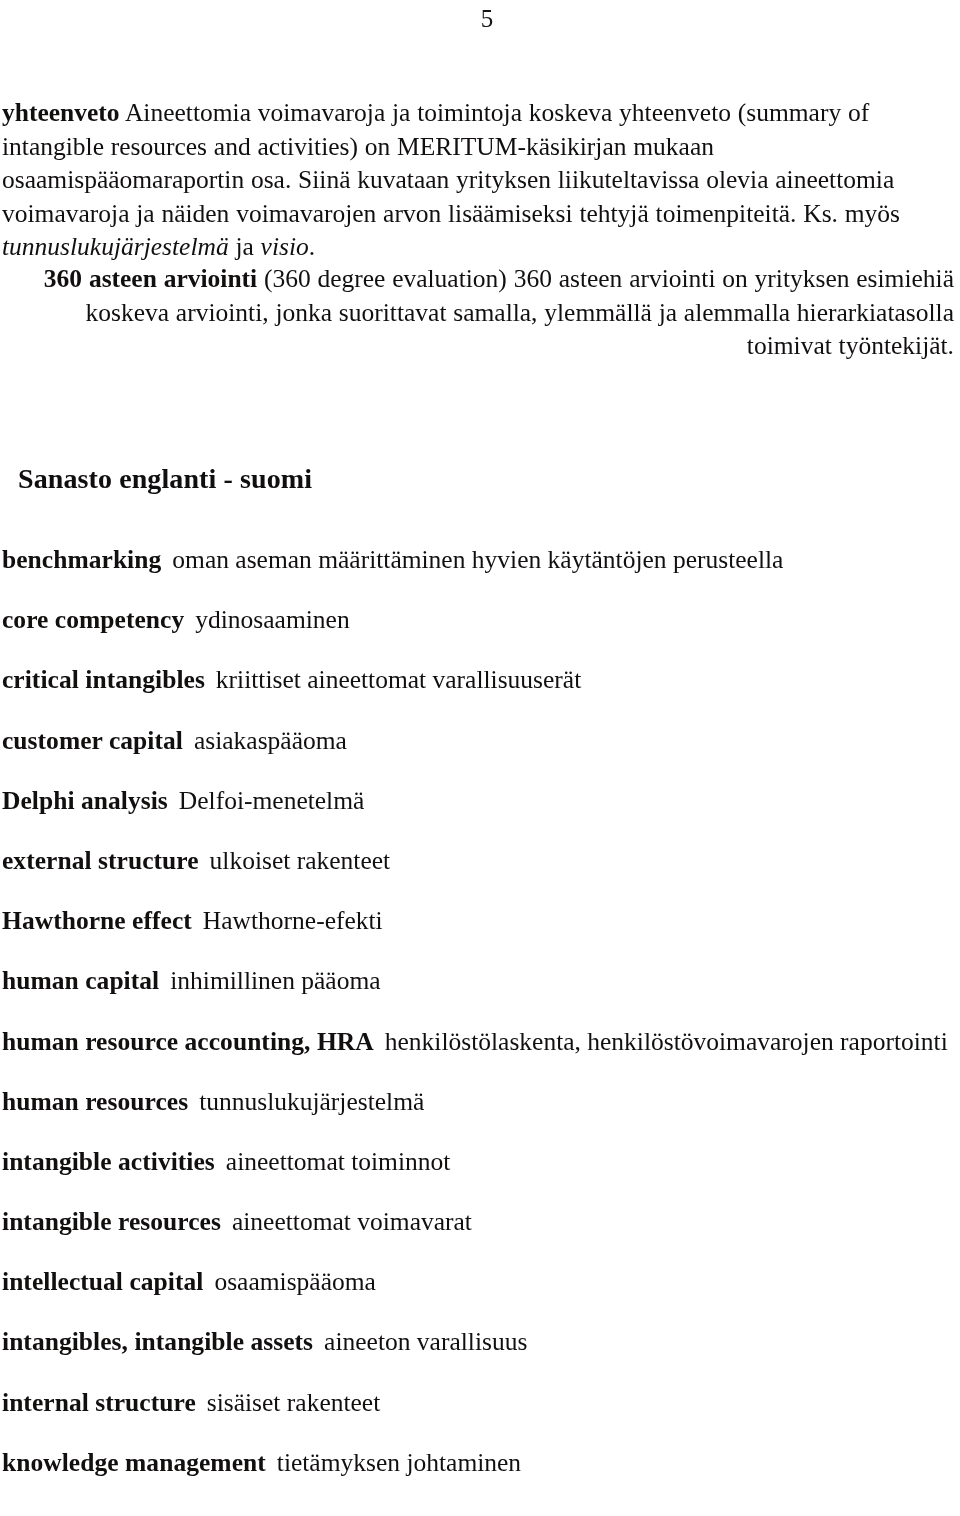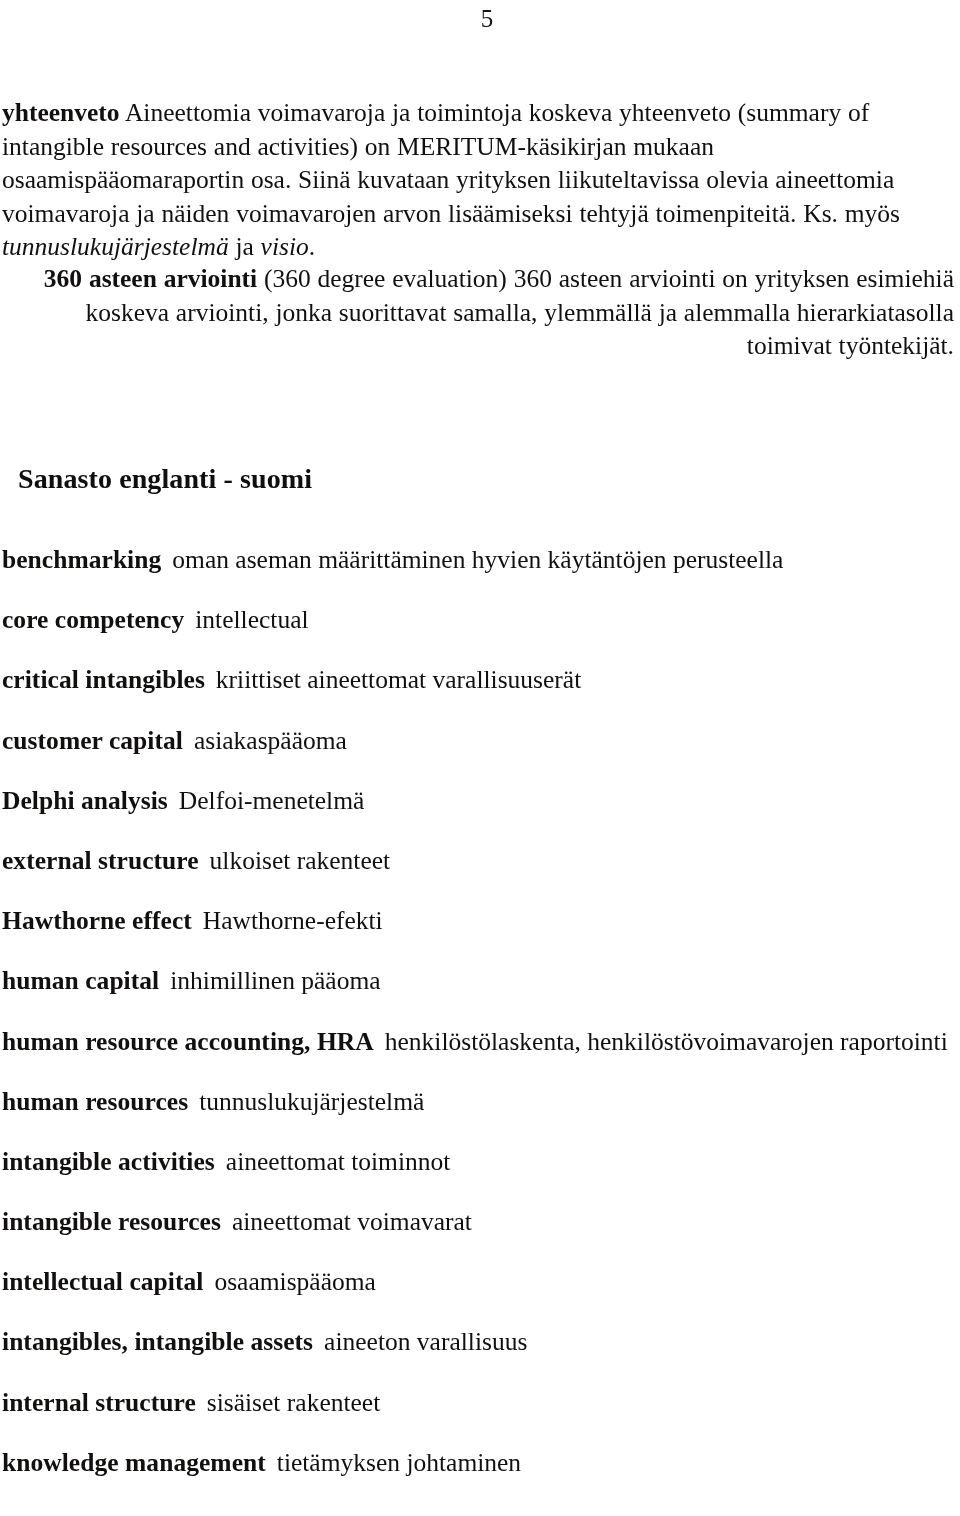--- a/index.html
+++ b/index.html
@@ -137,21 +137,21 @@
   <p class="para" id="para-summary"><span class="lead">yhteenveto</span><span> Aineettomia voimavaroja ja toimintoja koskeva yhteenveto (summary of intangible resources and activities) on MERITUM-käsikirjan mukaan osaamispääomaraportin osa. Siinä kuvataan yrityksen liikuteltavissa olevia aineettomia voimavaroja  ja näiden voimavarojen arvon lisäämiseksi tehtyjä toimenpiteitä. Ks. myös </span><span class="ital">tunnuslukujärjestelmä</span><span> ja </span><span class="ital">visio</span><span>.</span></p>
 
   <p class="para" id="para-360"><span class="lead">360 asteen arviointi</span><span> (360 degree evaluation)  360 asteen arviointi on yrityksen esimiehiä koskeva arviointi, jonka suorittavat samalla, ylemmällä ja alemmalla hierarkiatasolla toimivat työntekijät.</span></p>
 
   <h2 class="section-heading">Sanasto englanti - suomi</h2>
 
   <ul class="glossary">
 
     <li class="glossary-entry"><span class="term">benchmarking</span><span class="gap"></span><span class="definition">oman aseman määrittäminen hyvien käytäntöjen perusteella</span></li>
 
-    <li class="glossary-entry"><span class="term">core competency</span><span class="gap"></span><span class="definition">intellectual</span></li>
+    <li class="glossary-entry"><span class="term">core competency</span><span class="gap"></span><span class="definition">ydinosaaminen</span></li>
 
     <li class="glossary-entry"><span class="term">critical intangibles</span><span class="gap"></span><span class="definition">kriittiset aineettomat varallisuuserät</span></li>
 
     <li class="glossary-entry"><span class="term">customer capital</span><span class="gap"></span><span class="definition">asiakaspääoma</span></li>
 
     <li class="glossary-entry"><span class="term">Delphi analysis</span><span class="gap"></span><span class="definition">Delfoi-menetelmä</span></li>
 
     <li class="glossary-entry"><span class="term">external structure</span><span class="gap"></span><span class="definition">ulkoiset rakenteet</span></li>
 
     <li class="glossary-entry"><span class="term">Hawthorne effect</span><span class="gap"></span><span class="definition">Hawthorne-efekti</span></li>

